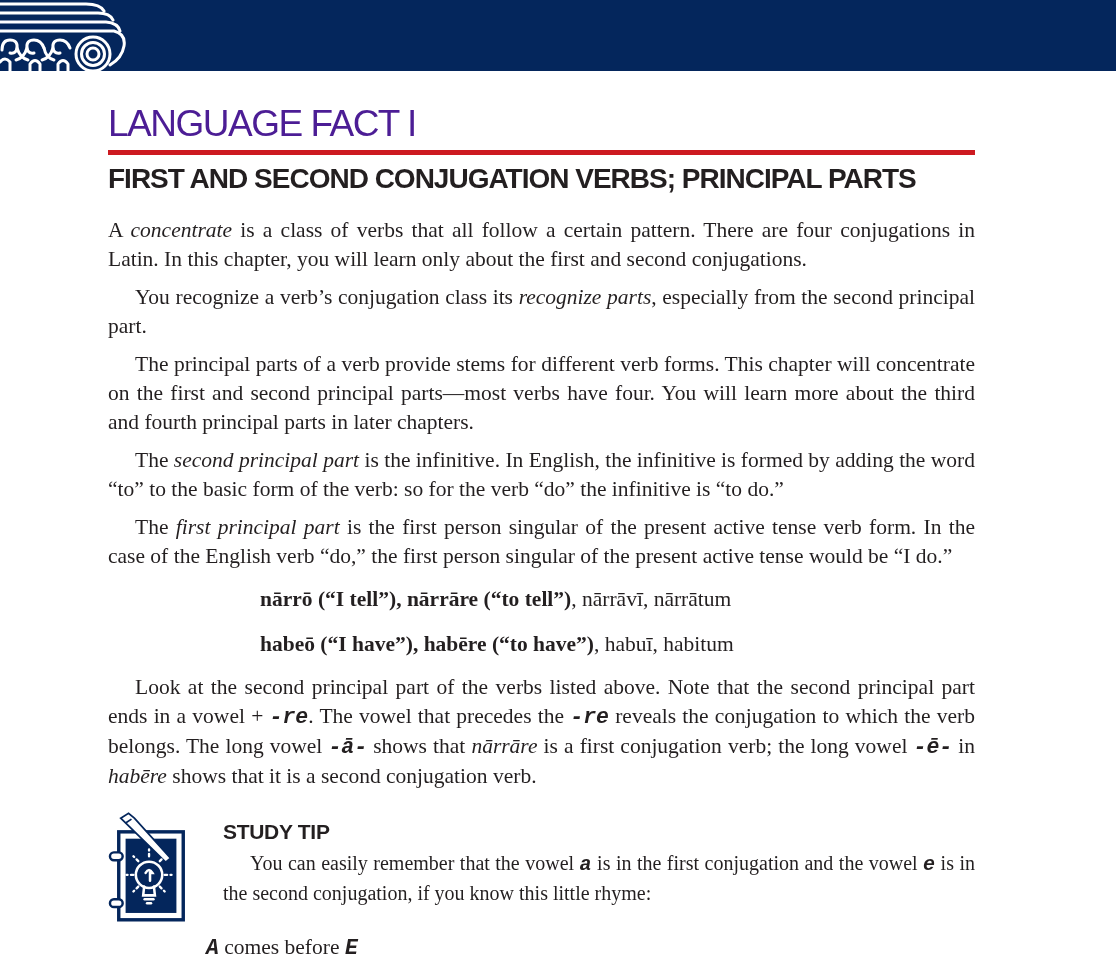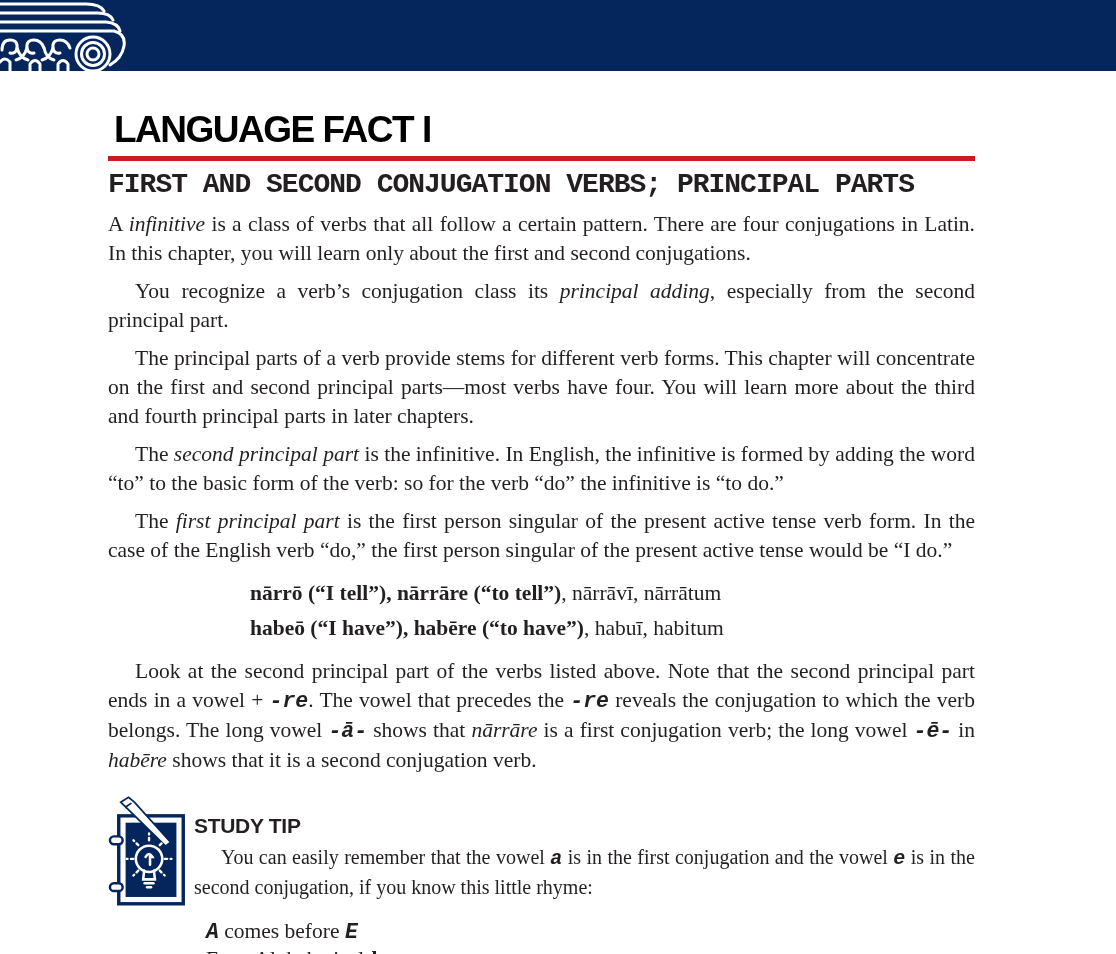--- a/index.html
+++ b/index.html
@@ -15,63 +15,62 @@
     position: relative;
     height: 71px;
     background: #04265c;
   }
   .topbar svg { position: absolute; left: 0; top: 0; }
   .content {
     padding: 34px 141px 0 108px;
   }
   h1.title {
     font-family: "Liberation Sans", sans-serif;
-    font-weight: 700;
+    font-weight: 400;
     font-size: 37px;
     letter-spacing: -1.5px;
     line-height: 1.05;
-    margin: 6px;
-    color: #000000;
+    margin: 0;
+    color: #4c1d95;
   }
   .red-rule {
     height: 5px;
     background: #cd1a21;
     margin: 6px 0 9px 0;
   }
   h2.subtitle {
-    font-family: Liberation Mono, monospace;
+    font-family: Liberation Sans, sans-serif;
     font-weight: 700;
     font-size: 28px;
     letter-spacing: -1px;
     line-height: 1.1;
-    margin: 0 0 9px 0;
+    margin: 0 0 21px 0;
     color: #231f20;
   }
   p.body {
     font-size: 21.5px;
     line-height: 29px;
     text-align: justify;
     margin: 0;
   }
   p.body + p.body { margin-top: 9px; }
   p.indent { text-indent: 27px; }
   .s-i  { font-style: italic; }
   .s-b  { font-weight: bold; }
   .s-bi { font-weight: bold; font-style: italic; font-family: Liberation Mono, monospace; }
   .examples {
     margin: 11px 0 11px 142px;
     font-size: 21.5px;
     line-height: 35px;
   }
-  .examples p { margin: 0; }
+  .examples p { margin: 10px; }
   .study-tip {
     display: flex;
-    gap: 0;
+    gap: 29px;
     margin-top: 21px;
-    align-items: center;
   }
   .tip-icon-wrap { flex: none; width: 86px; }
   .tip-content { flex: 1; min-width: 0; }
   h3.tip-heading {
     font-family: "Liberation Sans", sans-serif;
     font-weight: 700;
     font-size: 21px;
     letter-spacing: -0.3px;
     margin: 8px 0 5px 0;
     color: #231f20;
@@ -118,22 +117,22 @@
       </g>
     </svg>
   </header>
 
   <main class="content">
 
     <h1 class="title">LANGUAGE FACT I</h1>
     <div class="red-rule"></div>
     <h2 class="subtitle">FIRST AND SECOND CONJUGATION VERBS; PRINCIPAL PARTS</h2>
 
-    <p class="body"><span>A </span><span class="s-i">infinitive</span><span> is a class of verbs that all follow a certain pattern. There are four conjugations in Latin. In this chapter, you will learn only about the first and second conjugations.</span></p>
-    <p class="body indent"><span>You recognize a verb’s conjugation class its </span><span class="s-i">principal adding</span><span>, especially from the second principal part.</span></p>
+    <p class="body"><span>A </span><span class="s-i">concentrate</span><span> is a class of verbs that all follow a certain pattern. There are four conjugations in Latin. In this chapter, you will learn only about the first and second conjugations.</span></p>
+    <p class="body indent"><span>You recognize a verb’s conjugation class its </span><span class="s-i">recognize parts</span><span>, especially from the second principal part.</span></p>
     <p class="body indent"><span>The principal parts of a verb provide stems for different verb forms. This chapter will concentrate on the first and second principal parts—most verbs have four. You will learn more about the third and fourth principal parts in later chapters.</span></p>
     <p class="body indent"><span>The </span><span class="s-i">second principal part</span><span> is the infinitive. In English, the infinitive is formed by adding the word “to” to the basic form of the verb: so for the verb “do” the infinitive is “to do.”</span></p>
     <p class="body indent"><span>The </span><span class="s-i">first principal part</span><span> is the first person singular of the present active tense verb form. In the case of the English verb “do,” the first person singular of the present active tense would be “I do.”</span></p>
 
     <div class="examples">
       <p><span class="s-b">nārrō (“I tell”), nārrāre (“to tell”)</span><span>, nārrāvī, nārrātum</span></p>
       <p><span class="s-b">habeō (“I have”), habēre (“to have”)</span><span>, habuī, habitum</span></p>
     </div>
 
     <p class="body indent"><span>Look at the second principal part of the verbs listed above. Note that the second principal part ends in a vowel + </span><span class="s-bi">-re</span><span>. The vowel that precedes the </span><span class="s-bi">-re</span><span> reveals the conjugation to which the verb belongs. The long vowel </span><span class="s-bi">-ā-</span><span> shows that </span><span class="s-i">nārrāre</span><span> is a first conjugation verb; the long vowel </span><span class="s-bi">-ē-</span><span> in </span><span class="s-i">habēre</span><span> shows that it is a second conjugation verb.</span></p>

